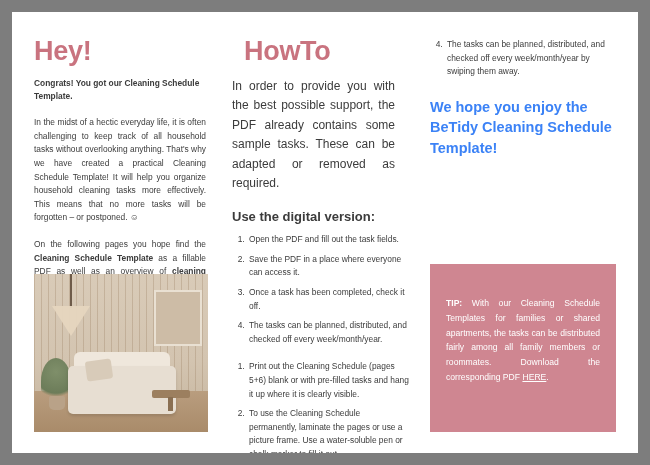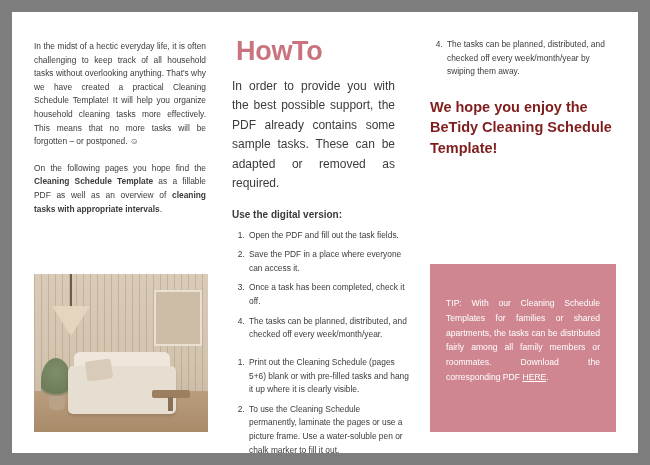--- a/index.html
+++ b/index.html
@@ -144,33 +144,33 @@
     position: absolute;
     left: 220px;
     top: 26px;
     width: 178px;
   }
   .howto {
     color: #c9737f;
     font-size: 27px;
     font-weight: bold;
     letter-spacing: -0.3px;
-    margin: 0 0 12px 4px;
+    margin: 0 0 12px 12px;
     line-height: 1;
   }
   .intro {
     color: #3b3b3b;
     font-size: 12px;
     line-height: 1.62;
     margin: 0 15px 13px 0;
     text-align: justify;
   }
   .sec-head {
     color: #3b3b3b;
-    font-size: 10px;
+    font-size: 13px;
     font-weight: bold;
     margin: 0 0 7px 0;
     line-height: 1.5;
   }
   ol.steps {
     margin: 0 0 14px 0;
     padding: 0 0 0 15px;
     color: #3b3b3b;
     font-size: 8.4px;
     line-height: 1.62;
@@ -192,21 +192,21 @@
   }
   ol.steps-cont {
     margin: 0 0 18px 0;
     padding: 0 0 0 15px;
     color: #3b3b3b;
     font-size: 8.4px;
     line-height: 1.62;
   }
   ol.steps-cont li { margin: 0 0 6px 0; padding-left: 2px; }
   .enjoy {
-    color: #7f1d1d;
+    color: #3b82f6;
     font-size: 14.5px;
     font-weight: bold;
     line-height: 1.42;
     margin: 0 0 18px 0;
   }
   .tipbox {
     position: absolute;
     left: 418px;
     top: 252px;
     width: 186px;
@@ -215,30 +215,32 @@
     box-sizing: border-box;
     padding: 32px 16px 16px 16px;
   }
   .tiptext {
     color: #ffffff;
     font-size: 8.6px;
     line-height: 1.72;
     text-align: justify;
     margin: 0;
   }
-  .tiptext .lbl { font-weight: normal; }
+  .tiptext .lbl { font-weight: bold; }
   .tiptext .lnk { text-decoration: underline; }
 </style>
 </head>
 <body>
 
 <div class="page">
   <div class="cols">
 
     <div class="col1">
+      <h1 class="hey">Hey!</h1>
+      <p class="congrats">Congrats! You got our Cleaning Schedule Template.</p>
       <p class="p1">In the midst of a hectic everyday life, it is often challenging to keep track of all household tasks without overlooking anything. That's why we have created a practical Cleaning Schedule Template! It will help you organize household cleaning tasks more effectively. This means that no more tasks will be forgotten – or postponed. ☺</p>
       <p class="p1"><span>On the following pages you hope find the </span><span class="b">Cleaning Schedule Template</span><span> as a fillable PDF as well as an overview of </span><span class="b">cleaning tasks with appropriate intervals</span><span>.</span></p>
     </div>
 
     <div class="photo">
       <div class="ph-wall"></div>
       <div class="ph-slats"></div>
       <div class="ph-floor"></div>
       <div class="ph-art"></div>
       <div class="ph-lamp-cord"></div>

